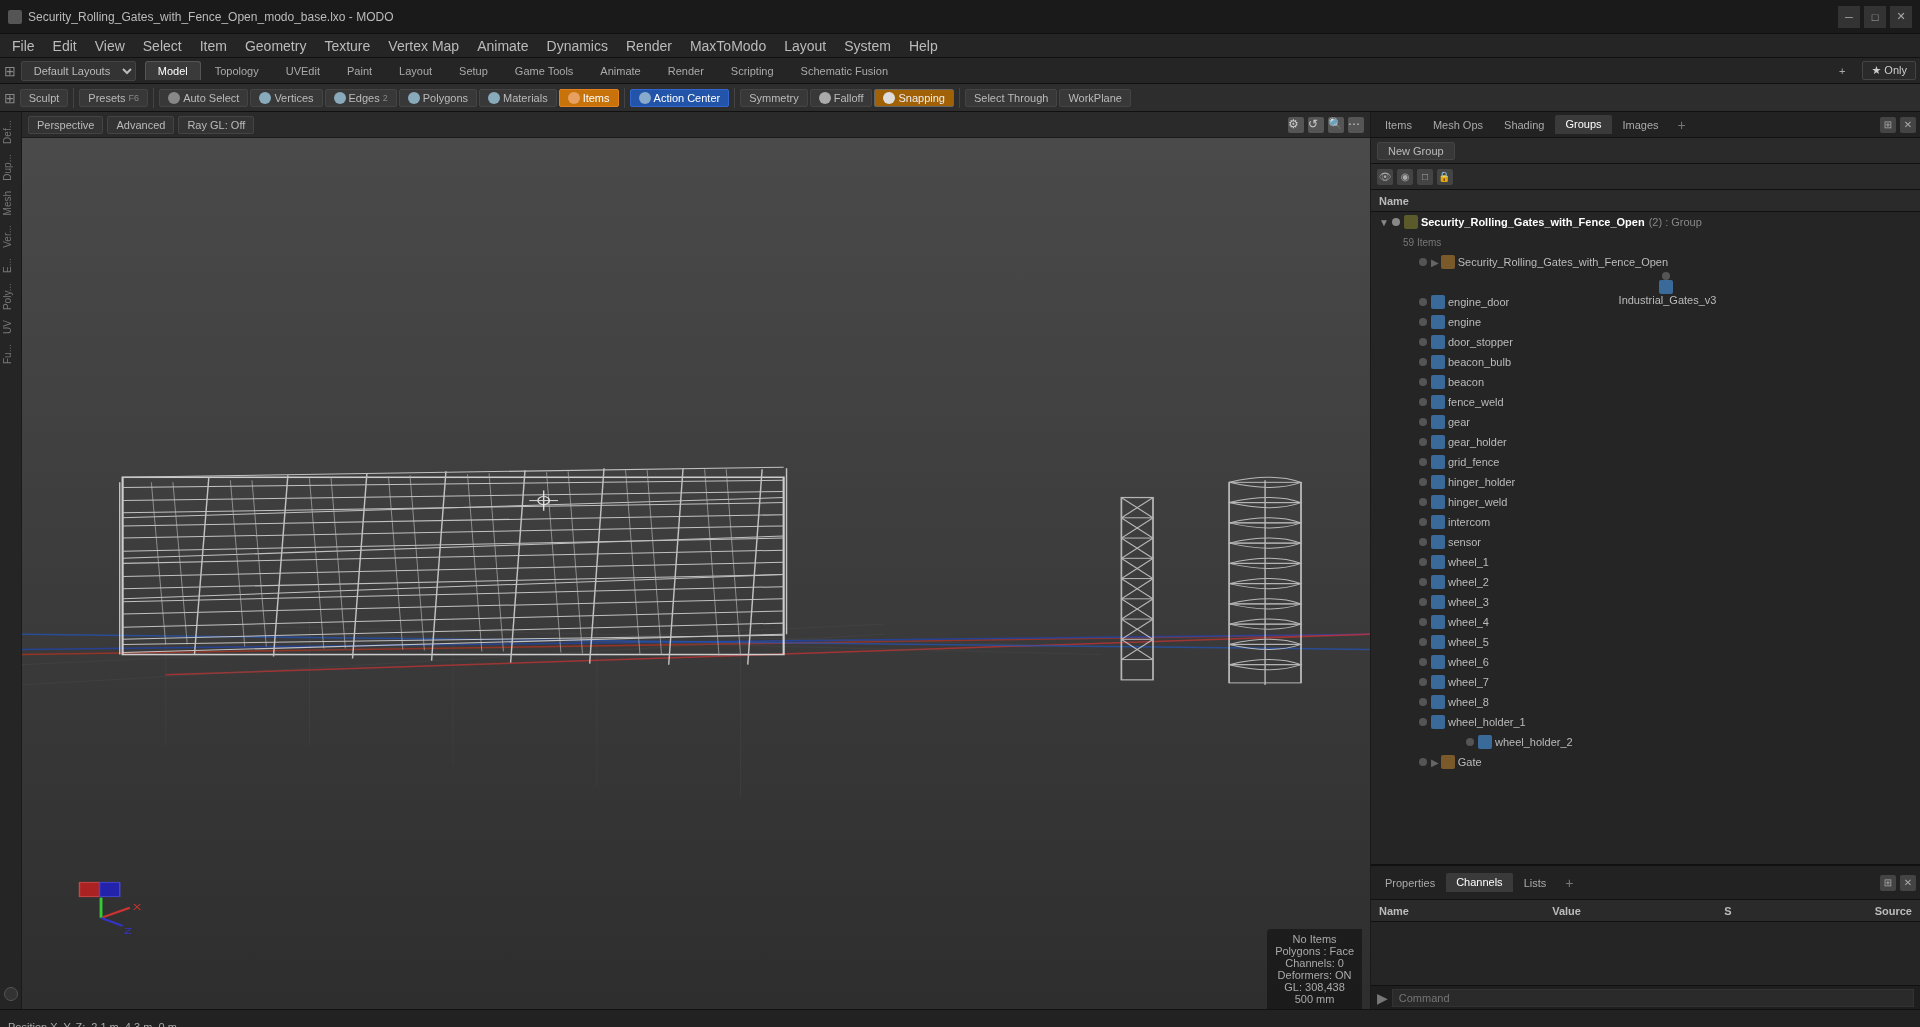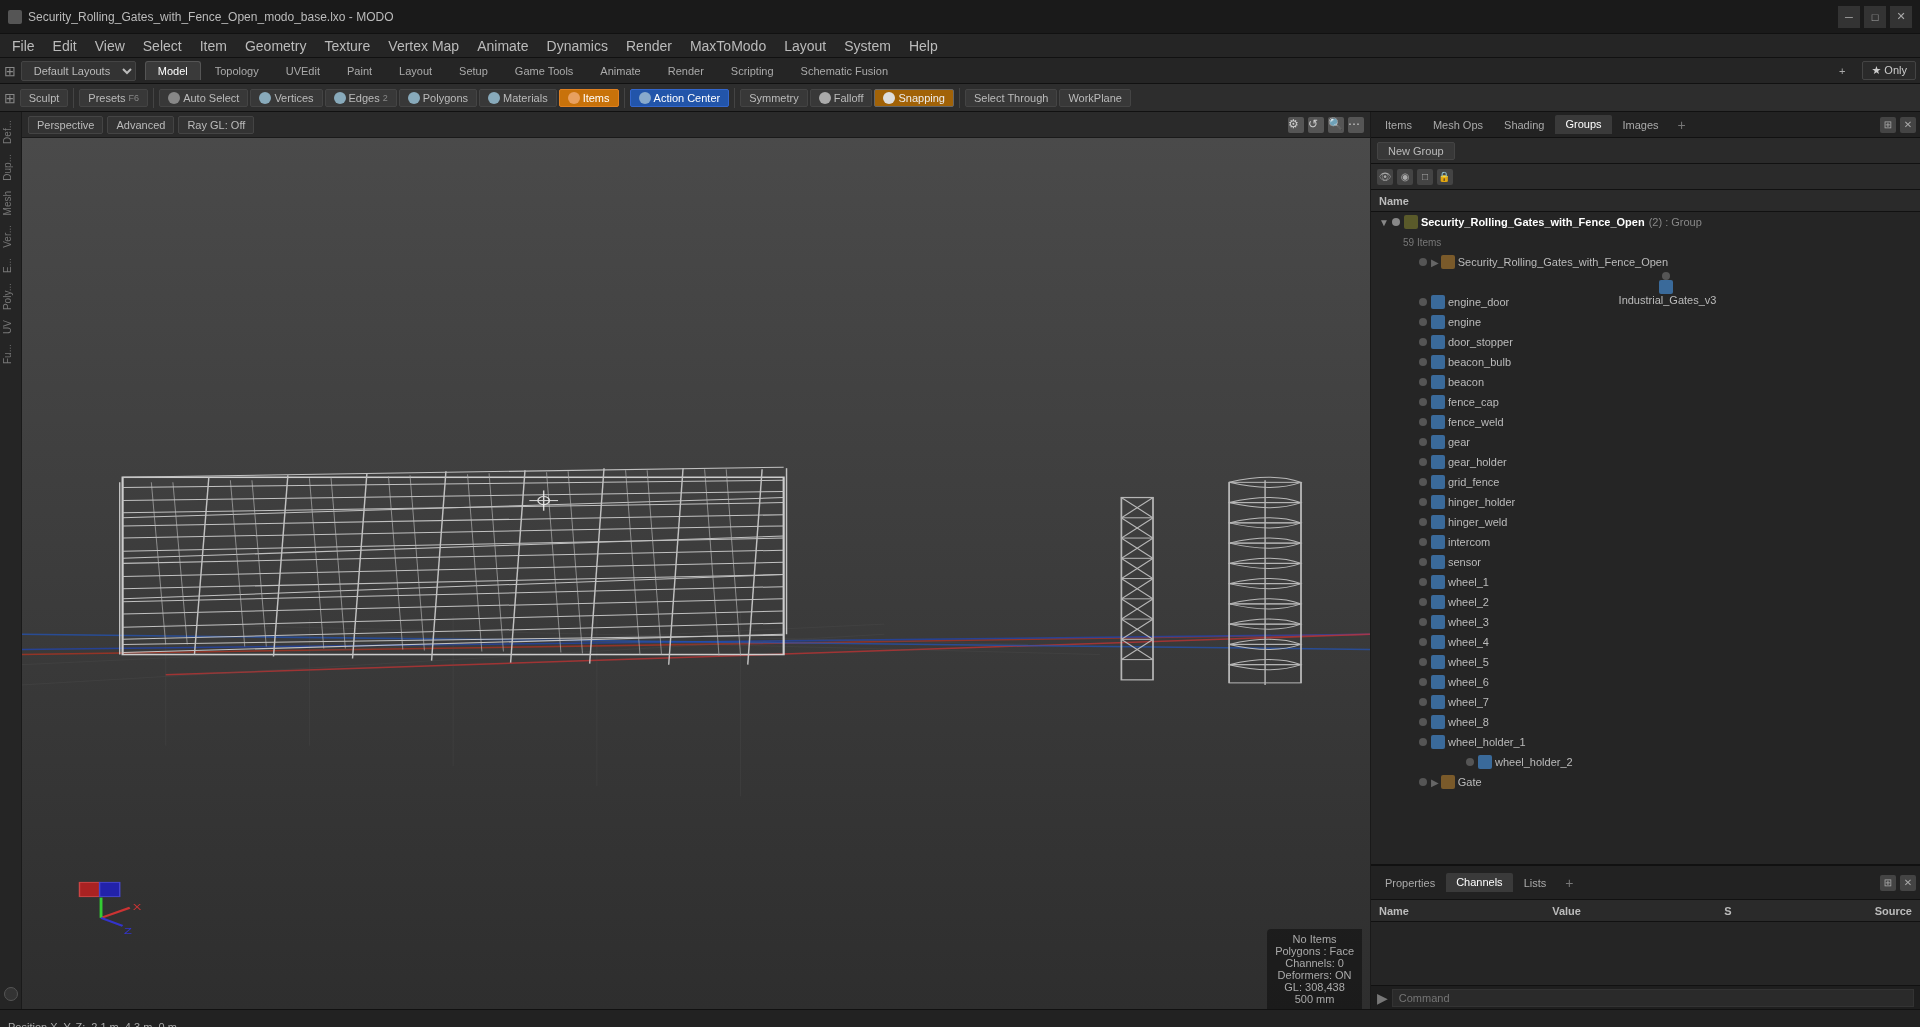--- a/index.html
+++ b/index.html
@@ -852,25 +852,20 @@
           <span>beacon_bulb</span>
         </div>
         <div class="group-item" style="padding-left:48px;">
           <span style="width:8px;height:8px;background:#555;border-radius:50%;margin-right:4px;display:inline-block;flex-shrink:0;"></span>
           <div class="item-icon icon-mesh"></div>
           <span>beacon</span>
         </div>
         <div class="group-item" style="padding-left:48px;">
           <span style="width:8px;height:8px;background:#555;border-radius:50%;margin-right:4px;display:inline-block;flex-shrink:0;"></span>
           <div class="item-icon icon-mesh"></div>
-          <span>fence_cap</span>
-        </div>
-        <div class="group-item" style="padding-left:48px;">
-          <span style="width:8px;height:8px;background:#555;border-radius:50%;margin-right:4px;display:inline-block;flex-shrink:0;"></span>
-          <div class="item-icon icon-mesh"></div>
           <span>fence_weld</span>
         </div>
         <div class="group-item" style="padding-left:48px;">
           <span style="width:8px;height:8px;background:#555;border-radius:50%;margin-right:4px;display:inline-block;flex-shrink:0;"></span>
           <div class="item-icon icon-mesh"></div>
           <span>gear</span>
         </div>
         <div class="group-item" style="padding-left:48px;">
           <span style="width:8px;height:8px;background:#555;border-radius:50%;margin-right:4px;display:inline-block;flex-shrink:0;"></span>
           <div class="item-icon icon-mesh"></div>

